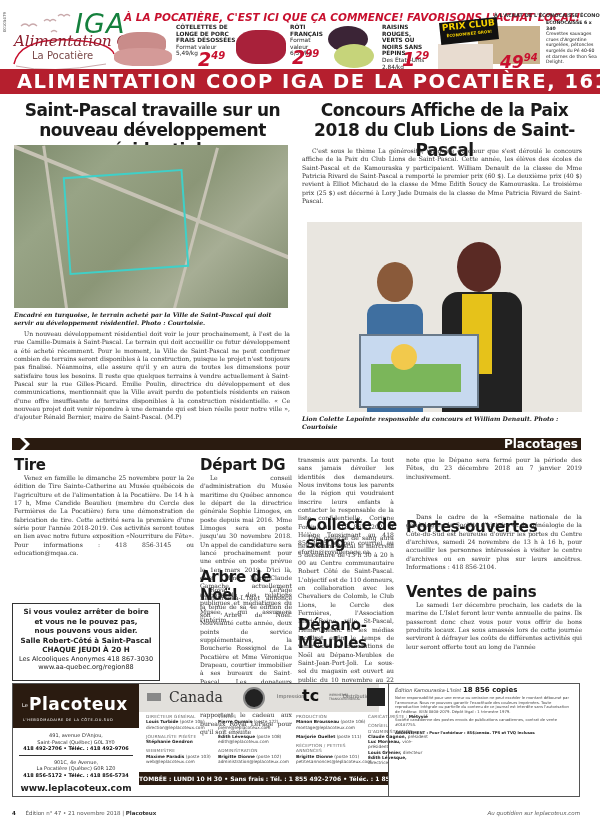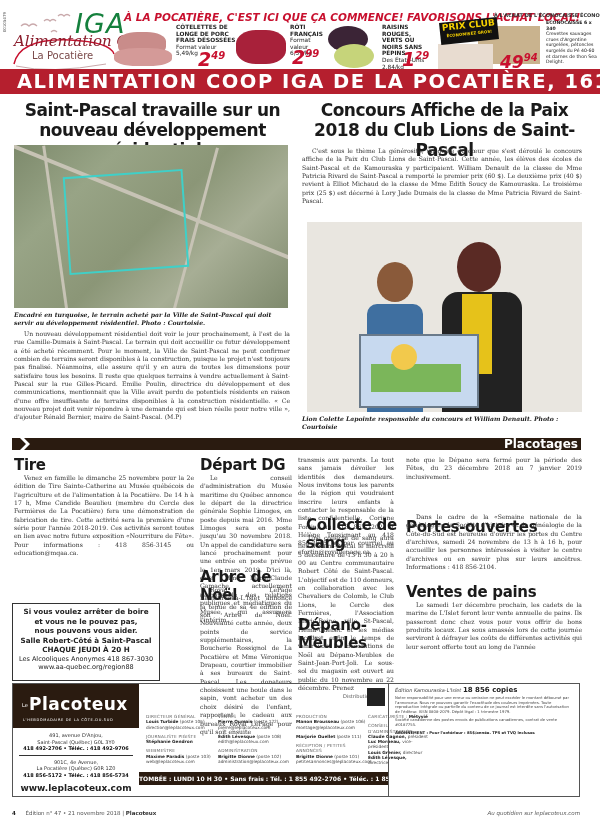--- a/index.html
+++ b/index.html
@@ -192,20 +192,28 @@
   <div class="addr">
     <div style="margin-top:4px">491, avenue D'Anjou,</div>
     <div>Saint-Pascal (Québec) G0L 3Y0</div>
     <div><b>418 492-2706 • Téléc. : 418 492-9706</b></div>
     <hr>
     <div>901C, 4e Avenue,</div>
     <div>La Pocatière (Québec) G0R 1Z0</div>
     <div><b>418 856-5172 • Téléc. : 418 856-5734</b></div>
     <div class="web">www.leplacoteux.com</div>
   </div>
+  <div class="sponsor-bar">
+    <span style="position:absolute;left:8px;top:9px;width:14px;height:8px;background:#888"></span>
+    <span style="position:absolute;left:30px;top:5px;font-family:'DejaVu Serif',serif;font-size:14px;color:#333">Canada</span>
+    <span style="position:absolute;left:104px;top:3px;width:22px;height:22px;border-radius:50%;background:#222;border:2px solid #888"></span>
+    <span style="position:absolute;left:138px;top:9px;font-family:'DejaVu Sans',sans-serif;font-size:5px;color:#555">Impression</span>
+    <span style="position:absolute;left:163px;top:2px;font-family:'DejaVu Sans',sans-serif;font-size:16px;font-weight:bold;color:#111">tc</span>
+    <span style="position:absolute;left:190px;top:9px;font-family:'DejaVu Sans',sans-serif;font-size:3px;color:#555;width:40px">IMPRIMERIES TRANSCONTINENTAL</span>
+  </div>
   <div style="position:absolute;left:330px;top:9px;font-family:'DejaVu Sans',sans-serif;font-size:5px;color:#555">Distribution</div>
   <div style="position:absolute;left:354px;top:4px;width:18px;height:18px;background:#222"></div>
 
   <div class="staff">
     <div class="col" style="left:0">
       <div class="g"><div class="h">DIRECTEUR GÉNÉRAL</div><b>Louis Turbide</b> <span>(poste 105)</span><div>direction@leplacoteux.com</div></div>
       <div class="g"><div class="h">JOURNALISTE PIGISTE</div><b>Stéphanie Gendron</b></div>
       <div class="g"><div class="h">WEBMESTRE</div><b>Maxime Paradis</b> <span>(poste 103)</span><div>web@leplacoteux.com</div></div>
     </div>
     <div class="col" style="left:72px">

